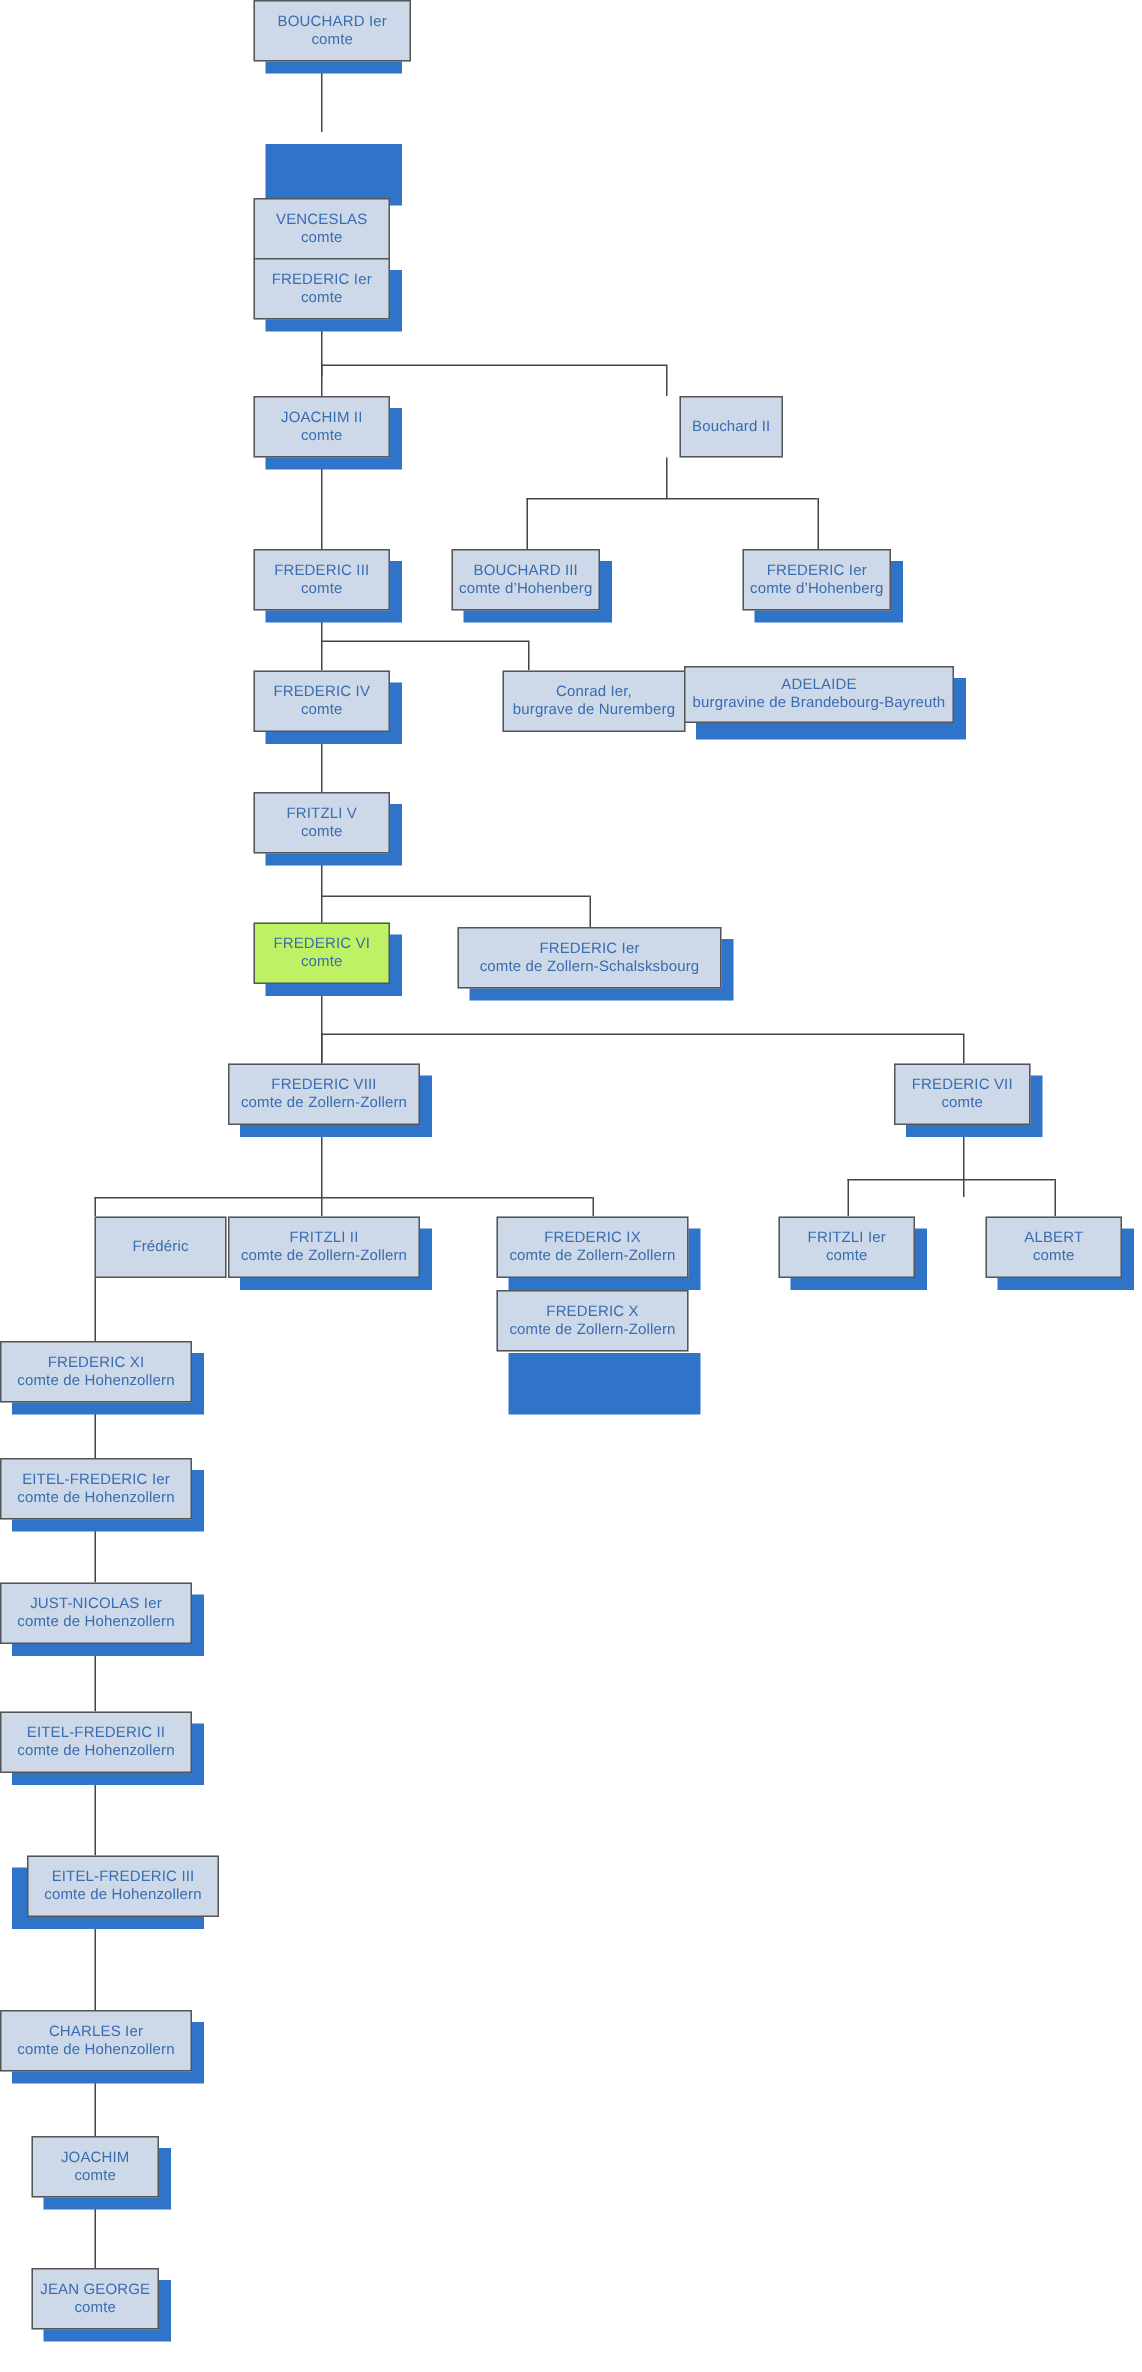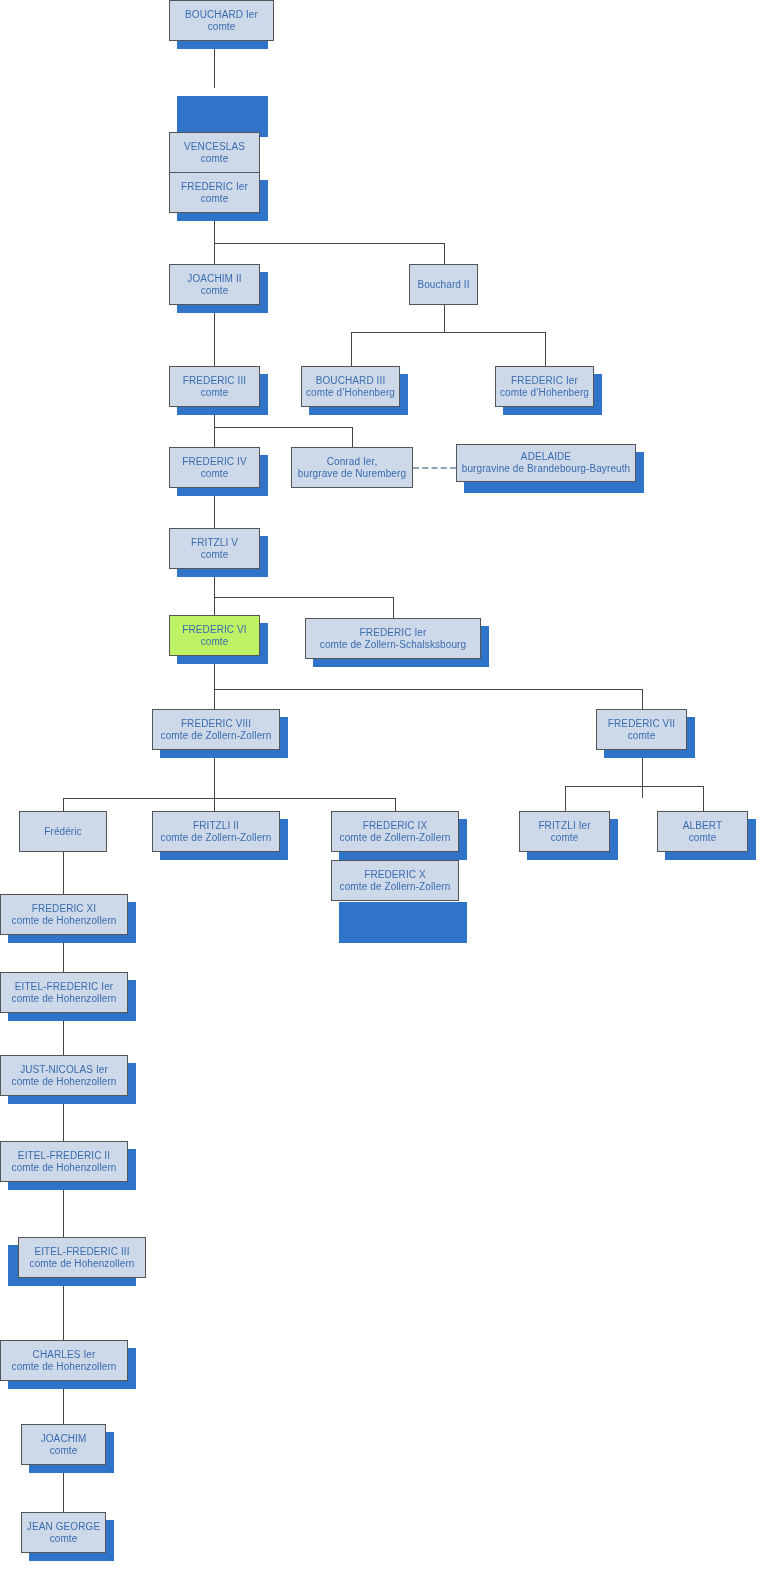--- a/index.html
+++ b/index.html
@@ -32,21 +32,21 @@
     display:flex;
     flex-direction:column;
     align-items:center;
     justify-content:center;
     text-align:center;
     padding:2px 3px;
     letter-spacing:0.1px;
   }
   .node .l1{display:block;white-space:nowrap;}
   .node .l2{display:block;white-space:nowrap;}
-  .node.noshadow{background:#cdd9e8;}
+  .node.noshadow{background:#cdd9e8;margin-left:44px;}
 </style>
 </head>
 <body>
 
 <div id="canvas">
   <div id="lines-layer">
       <div class="ln v" style="background: rgb(68, 68, 68); left: 214px; top: 41px; height: 47px;"></div>
       <div class="ln v" style="background: rgb(68, 68, 68); left: 214px; top: 129px; height: 43px;"></div>
       <div class="ln v" style="background: rgb(68, 68, 68); left: 214px; top: 213px; height: 38px;"></div>
       <div class="ln h" style="background: rgb(68, 68, 68); left: 214px; top: 243px; width: 230px;"></div>

